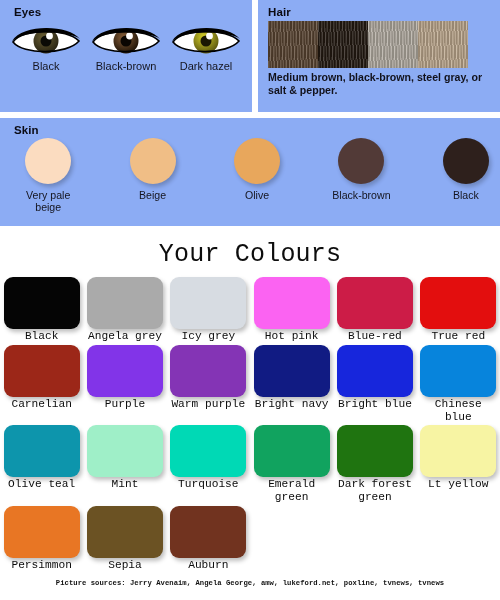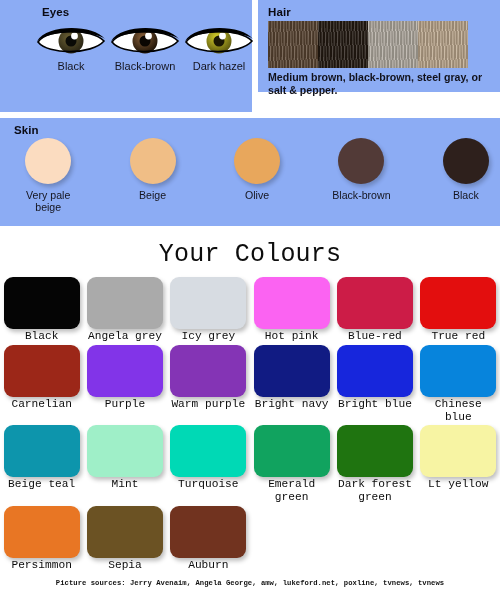--- a/index.html
+++ b/index.html
@@ -21,22 +21,22 @@
     width: 500px;
     height: 112px;
     gap: 6px;
     box-sizing: border-box;
   }
   .panel {
     background: #8CACF4;
     box-sizing: border-box;
     position: relative;
   }
-  .panel-eyes { width: 252px; height: 112px; padding-left: 28px; }
-  .panel-hair { width: 242px; height: 92px; }
+  .panel-eyes { width: 252px; height: 112px; }
+  .panel-hair { width: 242px; height: 112px; }
 
   .panel-title {
     font-size: 11.5px;
     font-weight: bold;
     color: #0b0b14;
     padding: 6px 0 0 14px;
     letter-spacing: 0.1px;
     line-height: 1.1;
   }
   .panel-hair .panel-title { padding-left: 10px; }
@@ -323,21 +323,21 @@
       <div class="swatch-cell">
         <div class="swatch-box" style="background: rgb(23, 38, 220);"></div>
         <div class="swatch-label">Bright blue</div>
       </div>
       <div class="swatch-cell">
         <div class="swatch-box" style="background: rgb(7, 132, 220);"></div>
         <div class="swatch-label">Chinese blue</div>
       </div>
       <div class="swatch-cell">
         <div class="swatch-box" style="background: rgb(13, 149, 172);"></div>
-        <div class="swatch-label">Beige teal</div>
+        <div class="swatch-label">Olive teal</div>
       </div>
       <div class="swatch-cell">
         <div class="swatch-box" style="background: rgb(159, 239, 200);"></div>
         <div class="swatch-label">Mint</div>
       </div>
       <div class="swatch-cell">
         <div class="swatch-box" style="background: rgb(0, 217, 181);"></div>
         <div class="swatch-label">Turquoise</div>
       </div>
       <div class="swatch-cell">

